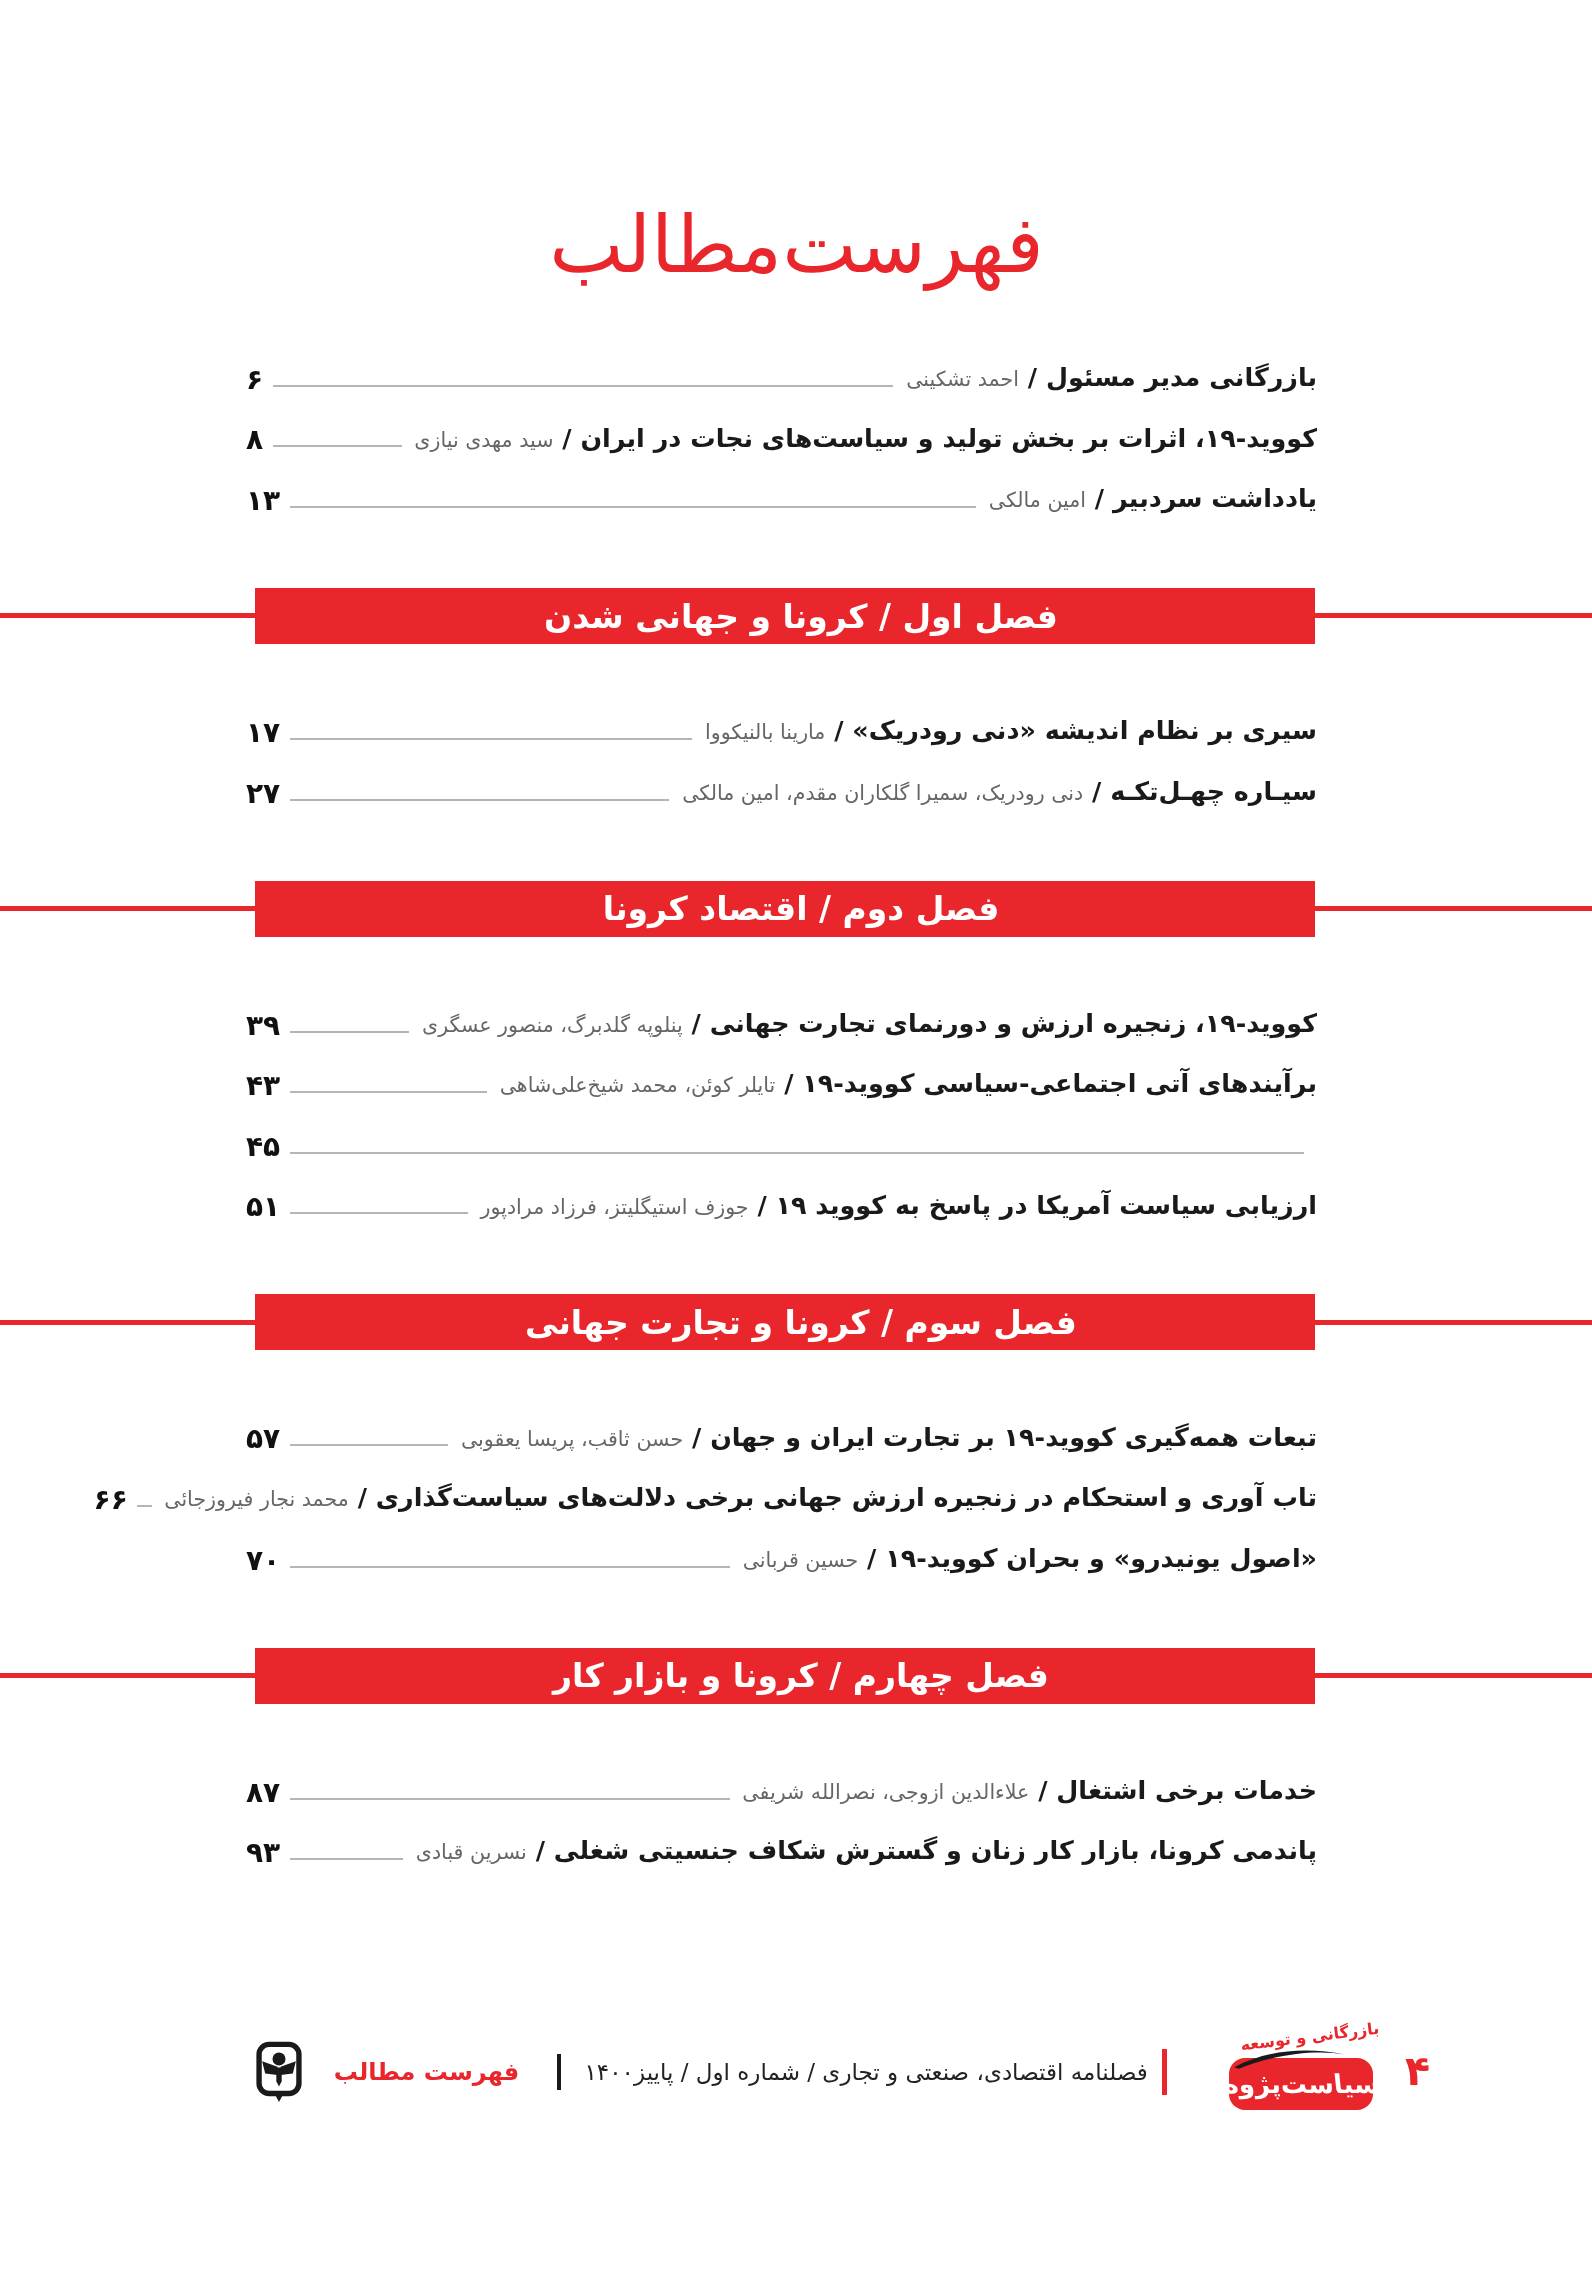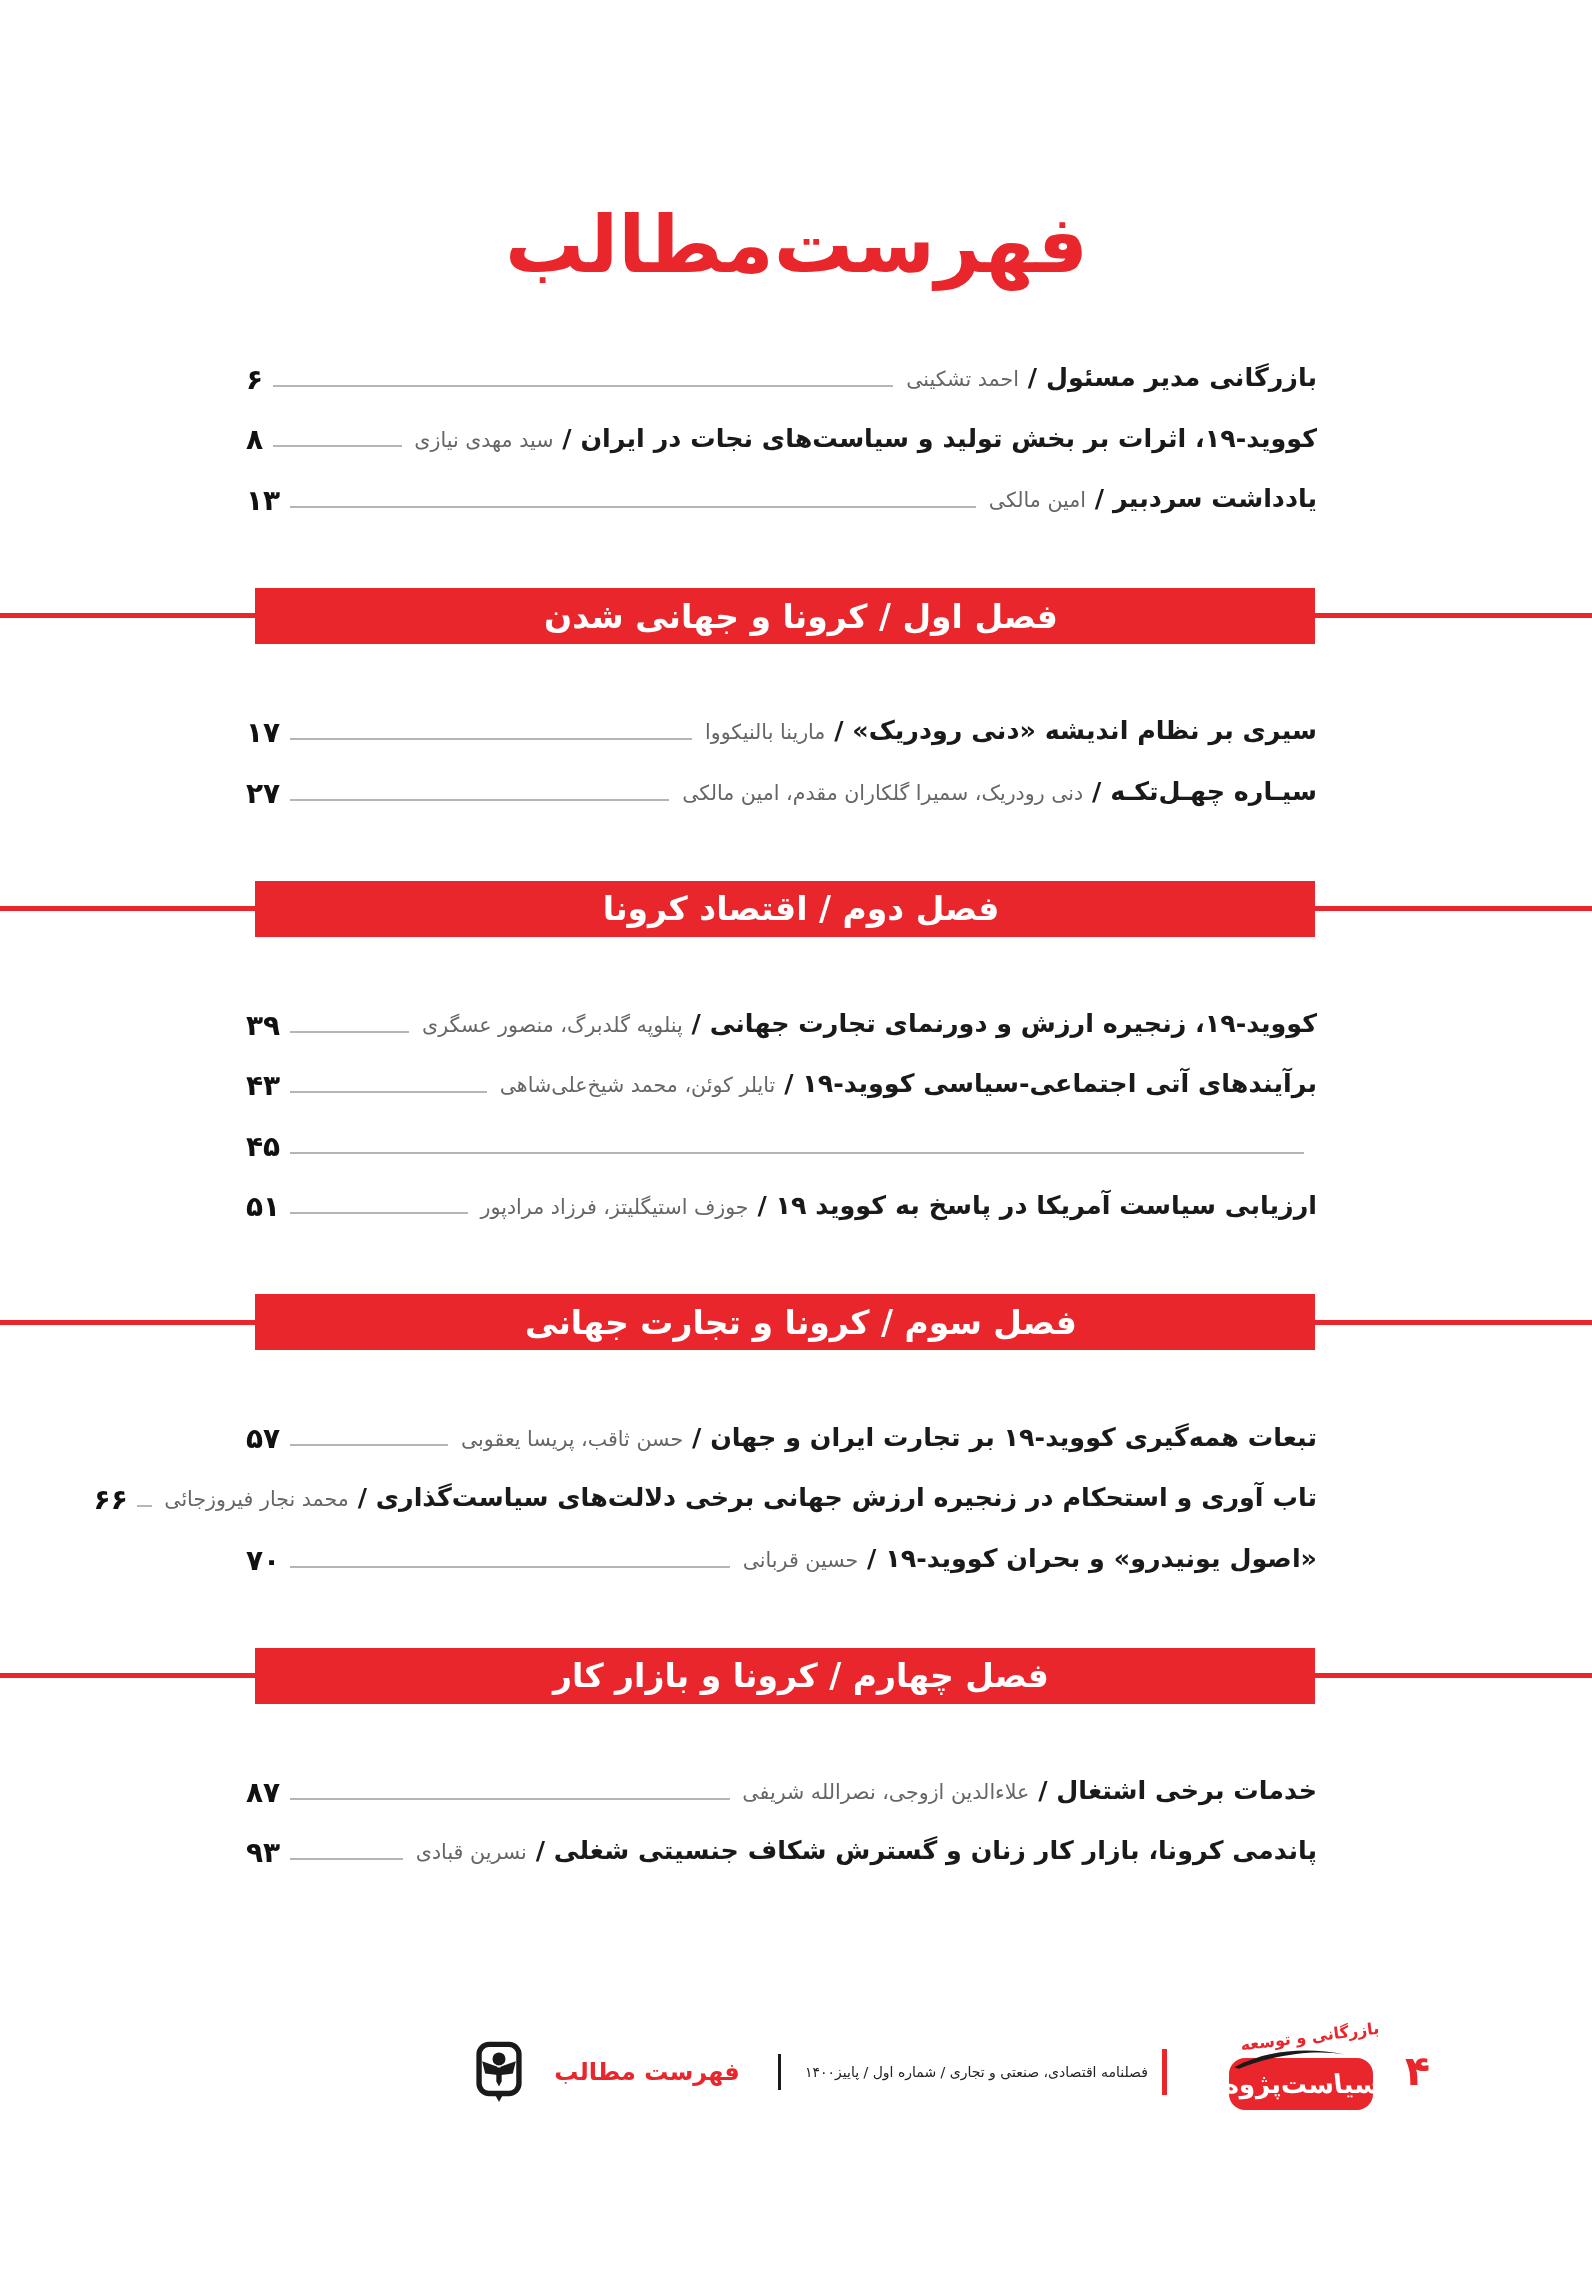--- a/index.html
+++ b/index.html
@@ -10,21 +10,21 @@
   }
   html,body{margin:0;padding:0;background:#888;}
   .page{
     width:1593px;height:2295px;background:#ffffff;position:relative;
     direction:rtl;font-family:"DejaVu Sans",sans-serif;overflow:hidden;
     margin:0 auto;
   }
   
   .doc-title{
     margin:200px auto 0;text-align:center;color:var(--red);
-    font-size:79px;font-weight:bold;line-height:1.15;letter-spacing:-1.6px;
+    font-size:79px;font-weight:normal;line-height:1.15;letter-spacing:-1.6px;
   }
   
   .toc-list{margin:0 276px 0 246px;}
   .front-matter{margin-top:67px;margin-bottom:16px;}
   .chapter .toc-list{margin-top:67px;}
   .toc-row{display:flex;align-items:flex-end;height:36px;margin-bottom:24.6px;}
   .entry-text{white-space:nowrap;font-size:25.4px;font-weight:bold;color:var(--ink);line-height:1.25;}
   .entry-authors{font-size:20.6px;font-weight:normal;color:var(--author-gray);}
   .entry-sep{font-weight:bold;color:var(--ink);}
   .leader{flex:1 1 auto;min-width:14.3px;border-bottom:2.4px solid var(--leader-gray);margin:0 12.7px 7.1px 9.5px;}
@@ -47,21 +47,21 @@
     transform:rotate(-7deg);white-space:nowrap;
   }
   .journal-logo-badge{
     position:absolute;bottom:8px;right:0;width:144px;height:52px;background:var(--red);
     border-radius:16px;display:flex;align-items:center;justify-content:center;
   }
   .journal-logo-title{color:#ffffff;font-size:26px;font-weight:bold;transform:skewX(6deg);}
   .journal-logo-swoosh{position:absolute;top:19px;left:1.6px;}
   .footer-bar-red{width:4.8px;height:46px;background:var(--red);margin-left:14.3px;flex:0 0 auto;}
   .footer-bar-black{width:3.2px;height:36px;background:#1a1a1a;margin-left:38px;flex:0 0 auto;}
-  .footer-journal-info{color:#222222;font-size:14px;margin-left:24px;white-space:nowrap;}
+  .footer-journal-info{color:#222222;font-size:23px;margin-left:24px;white-space:nowrap;}
   .footer-section-label{color:var(--red);font-size:24px;font-weight:bold;margin-left:32px;white-space:nowrap;}
   .publisher-icon{flex:0 0 auto;}
 </style>
 </head>
 <body>
 
 <div class="page">
 
   <h1 class="doc-title">فهرست‌مطالب</h1>
 

